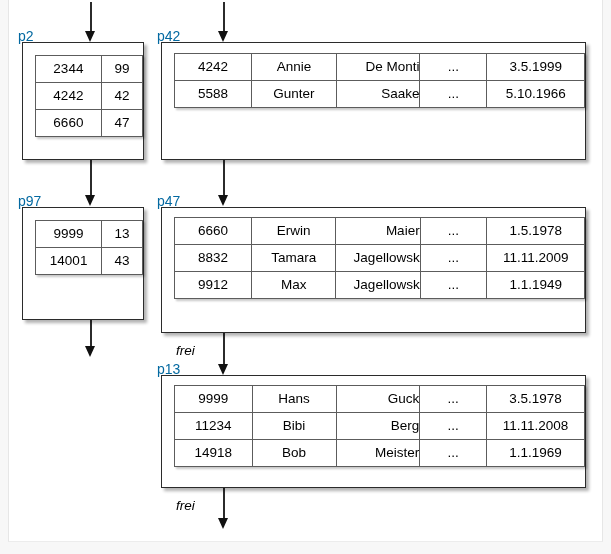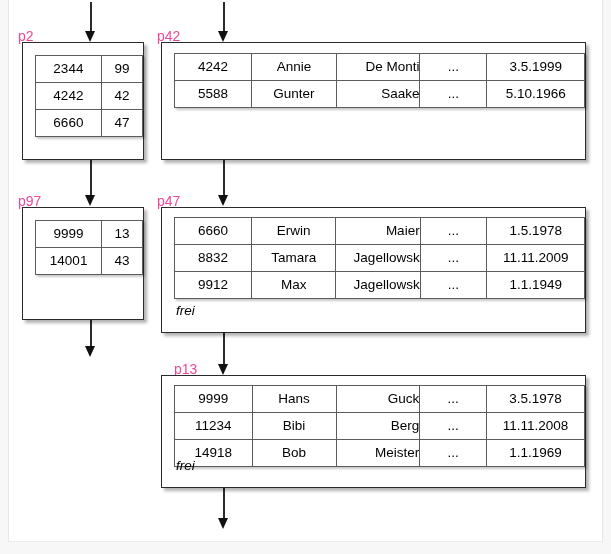--- a/index.html
+++ b/index.html
@@ -30,21 +30,21 @@
   .page-box {
     position: absolute;
     background: #ffffff;
     border: 1.5px solid #2b2b2b;
     box-shadow: 3px 3px 3px rgba(0,0,0,0.30);
     box-sizing: border-box;
   }
   .page-label {
     position: absolute;
     font-size: 14px;
-    color: #ec4899;
+    color: #0369a1;
     letter-spacing: 0px;
     white-space: nowrap;
   }
 
   
   .rec-table {
     position: absolute;
     border-collapse: collapse;
     background: #ffffff;
     box-shadow: 2px 2px 2px rgba(0,0,0,0.22);
@@ -68,20 +68,21 @@
   .dat td.c1 { width: 85px; }
   .dat td.c2 { width: 84px; text-align: right; }
   .dat td.c3 { width: 68px; }
   .dat td.c4 { width: 98px; }
 
   .frei {
     position: absolute;
     font-style: italic;
     font-size: 13.5px;
     color: #000;
+    margin-top: 40px;
   }
 
   
   .arrow {
     position: absolute;
   }
   .arrow .shaft {
     position: absolute;
     left: 5px;
     top: 0;
@@ -219,21 +220,21 @@
           <td class="c1">Max</td>
           <td class="c2">Jagellowsk</td>
           <td class="c3">...</td>
           <td class="c4">1.1.1949</td>
         </tr>
       </tbody>
     </table>
     <div class="frei" style="left:14px; top:95px;">frei</div>
   </div>
 
-  <div class="page-label" style="left:148px; top:361px;margin-left:17px;">p13</div>
+  <div class="page-label" style="left:148px; top:361px;">p13</div>
   <div class="page-box" style="left:152px; top:375px; width:425px; height:113px;">
     <table class="rec-table dat" style="left:12px; top:9px; position:absolute;">
       <tbody>
         <tr>
           <td class="c0">9999</td>
           <td class="c1">Hans</td>
           <td class="c2">Guck</td>
           <td class="c3">...</td>
           <td class="c4">3.5.1978</td>
         </tr>

